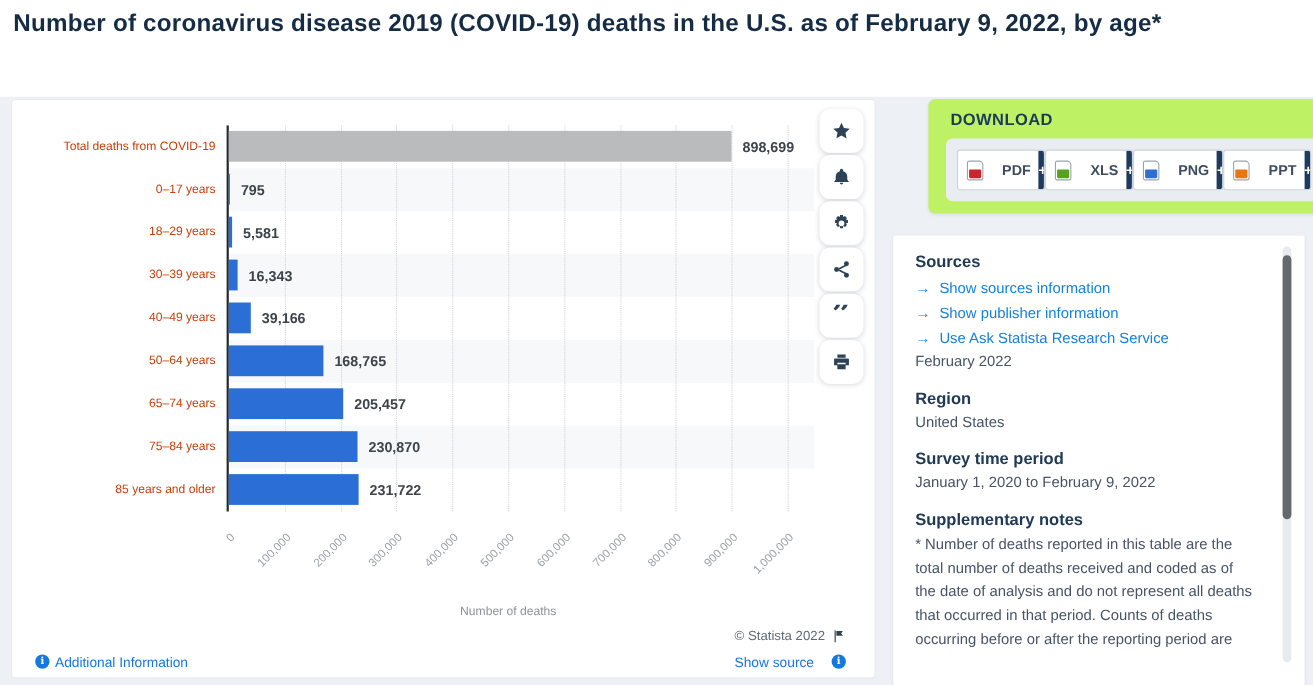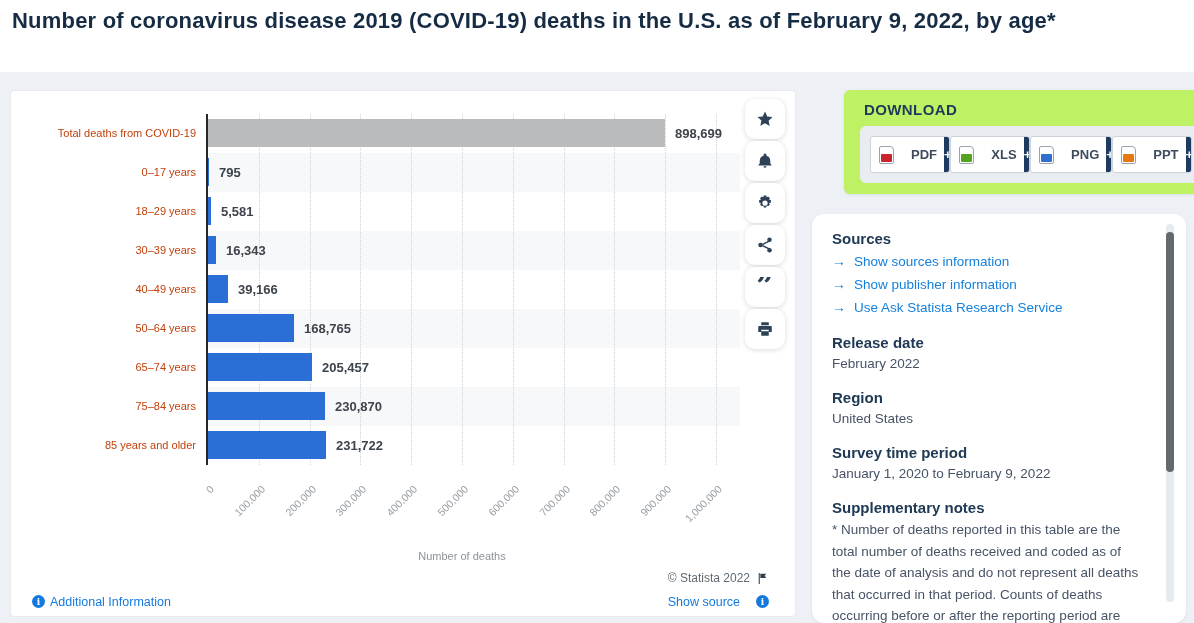--- a/index.html
+++ b/index.html
@@ -1,20 +1,20 @@
 <!DOCTYPE html>
 <html><head>
 <meta charset="utf-8">
 <style>
   * { margin:0; padding:0; box-sizing:border-box; }
   html,body { width:1194px; height:623px; }
   body { font-family:"Liberation Sans","DejaVu Sans",sans-serif; background:#edf0f4; position:relative; overflow:hidden; }
 
   
-  .title-bar { position:absolute; left:0; top:0; width:1194px; height:72px; background:#ffffff; }
+  .title-bar { position:absolute; left:0; top:0; width:1194px; height:88px; background:#ffffff; }
   .title-bar h1 { padding:4px 20px 0 12px; font-size:22px; line-height:33px; font-weight:bold; color:#152c44; letter-spacing:.2px; }
 
   
   .chart-card { position:absolute; left:10px; top:90px; width:786px; height:527px; background:#fff; border:1px solid #e8eaec; border-radius:4px; }
 
   .plot { position:absolute; left:197px; top:23px; width:540px; height:351px; }
   .stripe { position:absolute; left:0; width:532px; height:39px; background:#f7f8f9; }
   .gridline { position:absolute; top:0; width:0; height:351px; border-left:1px dotted #cfd3d8; }
   .axis-line { position:absolute; left:-2px; top:0; width:2px; height:351px; background:#23282d; }
   .row { position:absolute; left:0; width:100%; height:39px; }
@@ -48,21 +48,21 @@
   .dl-label { font-size:13px; font-weight:bold; color:#3e4c5e; }
   .dl-plus { width:19px; background:#1e3a5f; color:#fff; font-size:13px; font-weight:bold; display:flex; align-items:center; justify-content:center; }
   .fmt-icon { width:15px; height:18px; position:relative; background:#fff; border:1px solid #9aa4ad; border-radius:2px 4px 2px 2px; }
   .fmt-icon::after { content:""; position:absolute; left:1px; right:1px; bottom:1px; height:8px; border-radius:1px; }
   .fmt-pdf::after { background:#c8252c; }
   .fmt-xls::after { background:#54a21d; }
   .fmt-png::after { background:#2f6fd0; }
   .fmt-ppt::after { background:#e8770e; }
 
   
-  .info-card { position:absolute; left:812px; top:214px; width:374px; height:409px; background:#fff; border-radius:12px; box-shadow:0 1px 3px rgba(30,40,60,.08); overflow:hidden; }
+  .info-card { position:absolute; left:812px; top:214px; width:374px; height:409px; background:#fff; border-radius:2px; box-shadow:0 1px 3px rgba(30,40,60,.08); overflow:hidden; }
   .info-inner { padding:16px 44px 0 20px; }
   .sec-head { font-size:15px; font-weight:bold; color:#203a55; margin-bottom:3px; }
   .sec-head.gap { margin-top:15px; }
   .sec-body { font-size:13.5px; color:#475366; line-height:20px; }
   .src-link { display:flex; align-items:center; gap:8px; font-size:13.5px; line-height:22px; color:#1581dc; text-decoration:none; cursor:pointer; }
   .arrow-glyph::before { content:"\2192"; font-size:14px; }
   .notes-body { font-size:13.5px; color:#475366; line-height:21.5px; }
 
   .scroll-track { position:absolute; right:12px; top:10px; width:8px; height:378px; background:#e7ebef; border-radius:4px; }
   .scroll-thumb { position:absolute; left:0; top:8px; width:8px; height:240px; background:#64696e; border-radius:4px; cursor:pointer; }
@@ -275,21 +275,20 @@
     </a>
     <a class="src-link">
       <span class="arrow-glyph"></span>
       <span>Show publisher information</span>
     </a>
     <a class="src-link">
       <span class="arrow-glyph"></span>
       <span>Use Ask Statista Research Service</span>
     </a>
 
-    <div class="sec-head gap">Release date</div>
     <div class="sec-body">February 2022</div>
 
     <div class="sec-head gap">Region</div>
     <div class="sec-body">United States</div>
 
     <div class="sec-head gap">Survey time period</div>
     <div class="sec-body">January 1, 2020 to February 9, 2022</div>
 
     <div class="sec-head gap">Supplementary notes</div>
     <div class="notes-body">* Number of deaths reported in this table are the total number of deaths received and coded as of the date of analysis and do not represent all deaths that occurred in that period. Counts of deaths occurring before or after the reporting period are</div>

